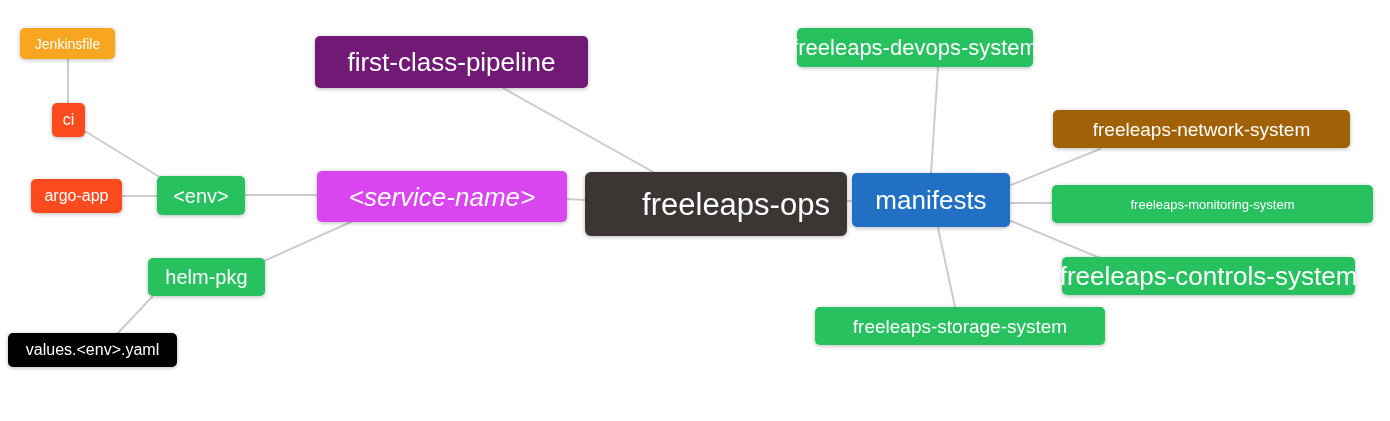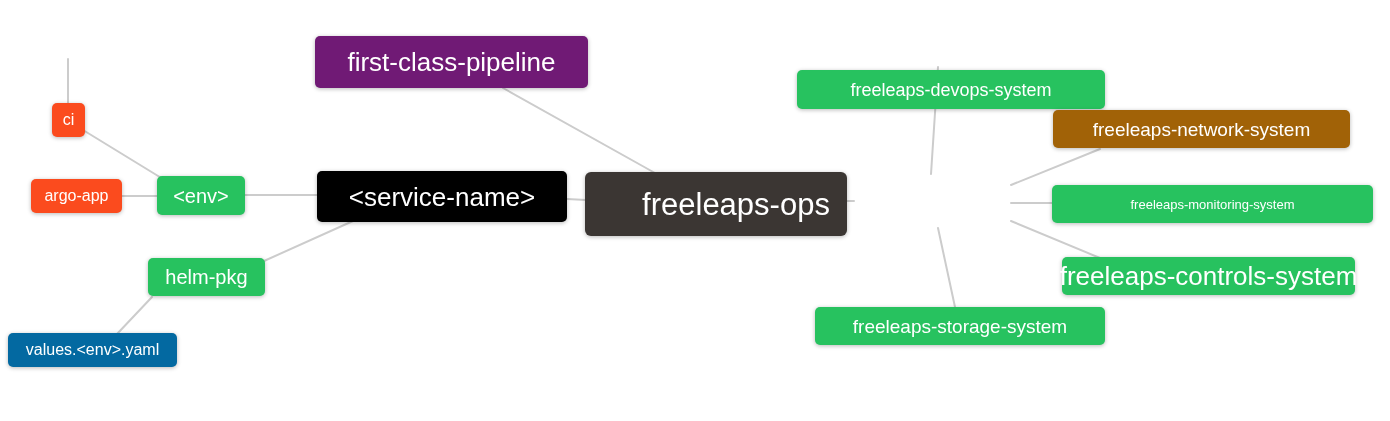--- a/index.html
+++ b/index.html
@@ -44,21 +44,21 @@
   .n-jenkinsfile   { left: 20px;   top: 28px;  width: 95px;  height: 31px; font-size: 14px; }
   .n-ci            { left: 52px;   top: 103px; width: 33px;  height: 34px; font-size: 16px; }
   .n-argo-app      { left: 31px;   top: 179px; width: 91px;  height: 34px; font-size: 16px; }
   .n-env           { left: 157px;  top: 176px; width: 88px;  height: 39px; font-size: 20px; }
   .n-helm-pkg      { left: 148px;  top: 258px; width: 117px; height: 38px; font-size: 20px; }
   .n-values        { left: 8px;    top: 333px; width: 169px; height: 34px; font-size: 16px; }
   .n-pipeline      { left: 315px;  top: 36px;  width: 273px; height: 52px; font-size: 26px; }
   .n-service       { left: 317px;  top: 171px; width: 250px; height: 51px; font-size: 26px; }
   .n-root          { left: 585px;  top: 172px; width: 262px; height: 64px; font-size: 31px; border-radius: 6px; }
   .n-manifests     { left: 852px;  top: 173px; width: 158px; height: 54px; font-size: 26px; }
-  .n-devops        { left: 797px;  top: 28px;  width: 308px; height: 39px; font-size: 18px; margin-top: 42px; }
+  .n-devops        { left: 797px;  top: 28px;  width: 236px; height: 39px; font-size: 22px; }
   .n-network       { left: 1053px; top: 110px; width: 297px; height: 38px; font-size: 19px; }
   .n-monitoring    { left: 1052px; top: 185px; width: 321px; height: 38px; font-size: 13px; }
   .n-controls      { left: 1062px; top: 257px; width: 293px; height: 38px; font-size: 26px; }
   .n-storage       { left: 815px;  top: 307px; width: 290px; height: 38px; font-size: 19px; }
 </style>
 </head>
 <body>
 
 <div class="canvas">
 
@@ -72,27 +72,29 @@
     <line x1="503" y1="88" x2="655" y2="173" stroke="#cccccc"></line>
     <line x1="567" y1="199" x2="586" y2="200" stroke="#cccccc"></line>
     <line x1="845" y1="201" x2="854" y2="201" stroke="#cccccc"></line>
     <line x1="938" y1="67" x2="931" y2="174" stroke="#cccccc"></line>
     <line x1="1011" y1="185" x2="1100" y2="149" stroke="#cccccc"></line>
     <line x1="1011" y1="203" x2="1053" y2="203" stroke="#cccccc"></line>
     <line x1="1011" y1="221" x2="1100" y2="258" stroke="#cccccc"></line>
     <line x1="938" y1="228" x2="955" y2="307" stroke="#cccccc"></line>
   </svg>
 
+  <div class="node n-jenkinsfile" style="background: rgb(248, 165, 31);">Jenkinsfile</div>
   <div class="node n-ci" style="background: rgb(251, 75, 30);">ci</div>
   <div class="node n-argo-app" style="background: rgb(251, 75, 30);">argo-app</div>
   <div class="node n-env" style="background: rgb(39, 194, 95);">&lt;env&gt;</div>
   <div class="node n-helm-pkg" style="background: rgb(39, 194, 95);">helm-pkg</div>
-  <div class="node n-values" style="background: #0369a1;">values.&lt;env&gt;.yaml</div>
+  <div class="node n-values" style="background: #000000;">values.&lt;env&gt;.yaml</div>
   <div class="node n-pipeline" style="background: #701a75;">first-class-pipeline</div>
-  <div class="node n-service" style="background: #000000;">&lt;service-name&gt;</div>
+  <div class="node n-service" style="background: #d946ef; font-style: italic;">&lt;service-name&gt;</div>
   <div class="node n-root" style="background: rgb(59, 54, 51); padding-left: 40px;">freeleaps-ops</div>
+  <div class="node n-manifests" style="background: rgb(34, 112, 196);">manifests</div>
   <div class="node n-devops" style="background: rgb(39, 194, 95);">freeleaps-devops-system</div>
   <div class="node n-network" style="background: #a16207;">freeleaps-network-system</div>
   <div class="node n-monitoring" style="background: rgb(39, 194, 95);">freeleaps-monitoring-system</div>
   <div class="node n-controls" style="background: rgb(39, 194, 95);">freeleaps-controls-system</div>
   <div class="node n-storage" style="background: rgb(39, 194, 95);">freeleaps-storage-system</div>
 
 </div>
 
 </body></html>

